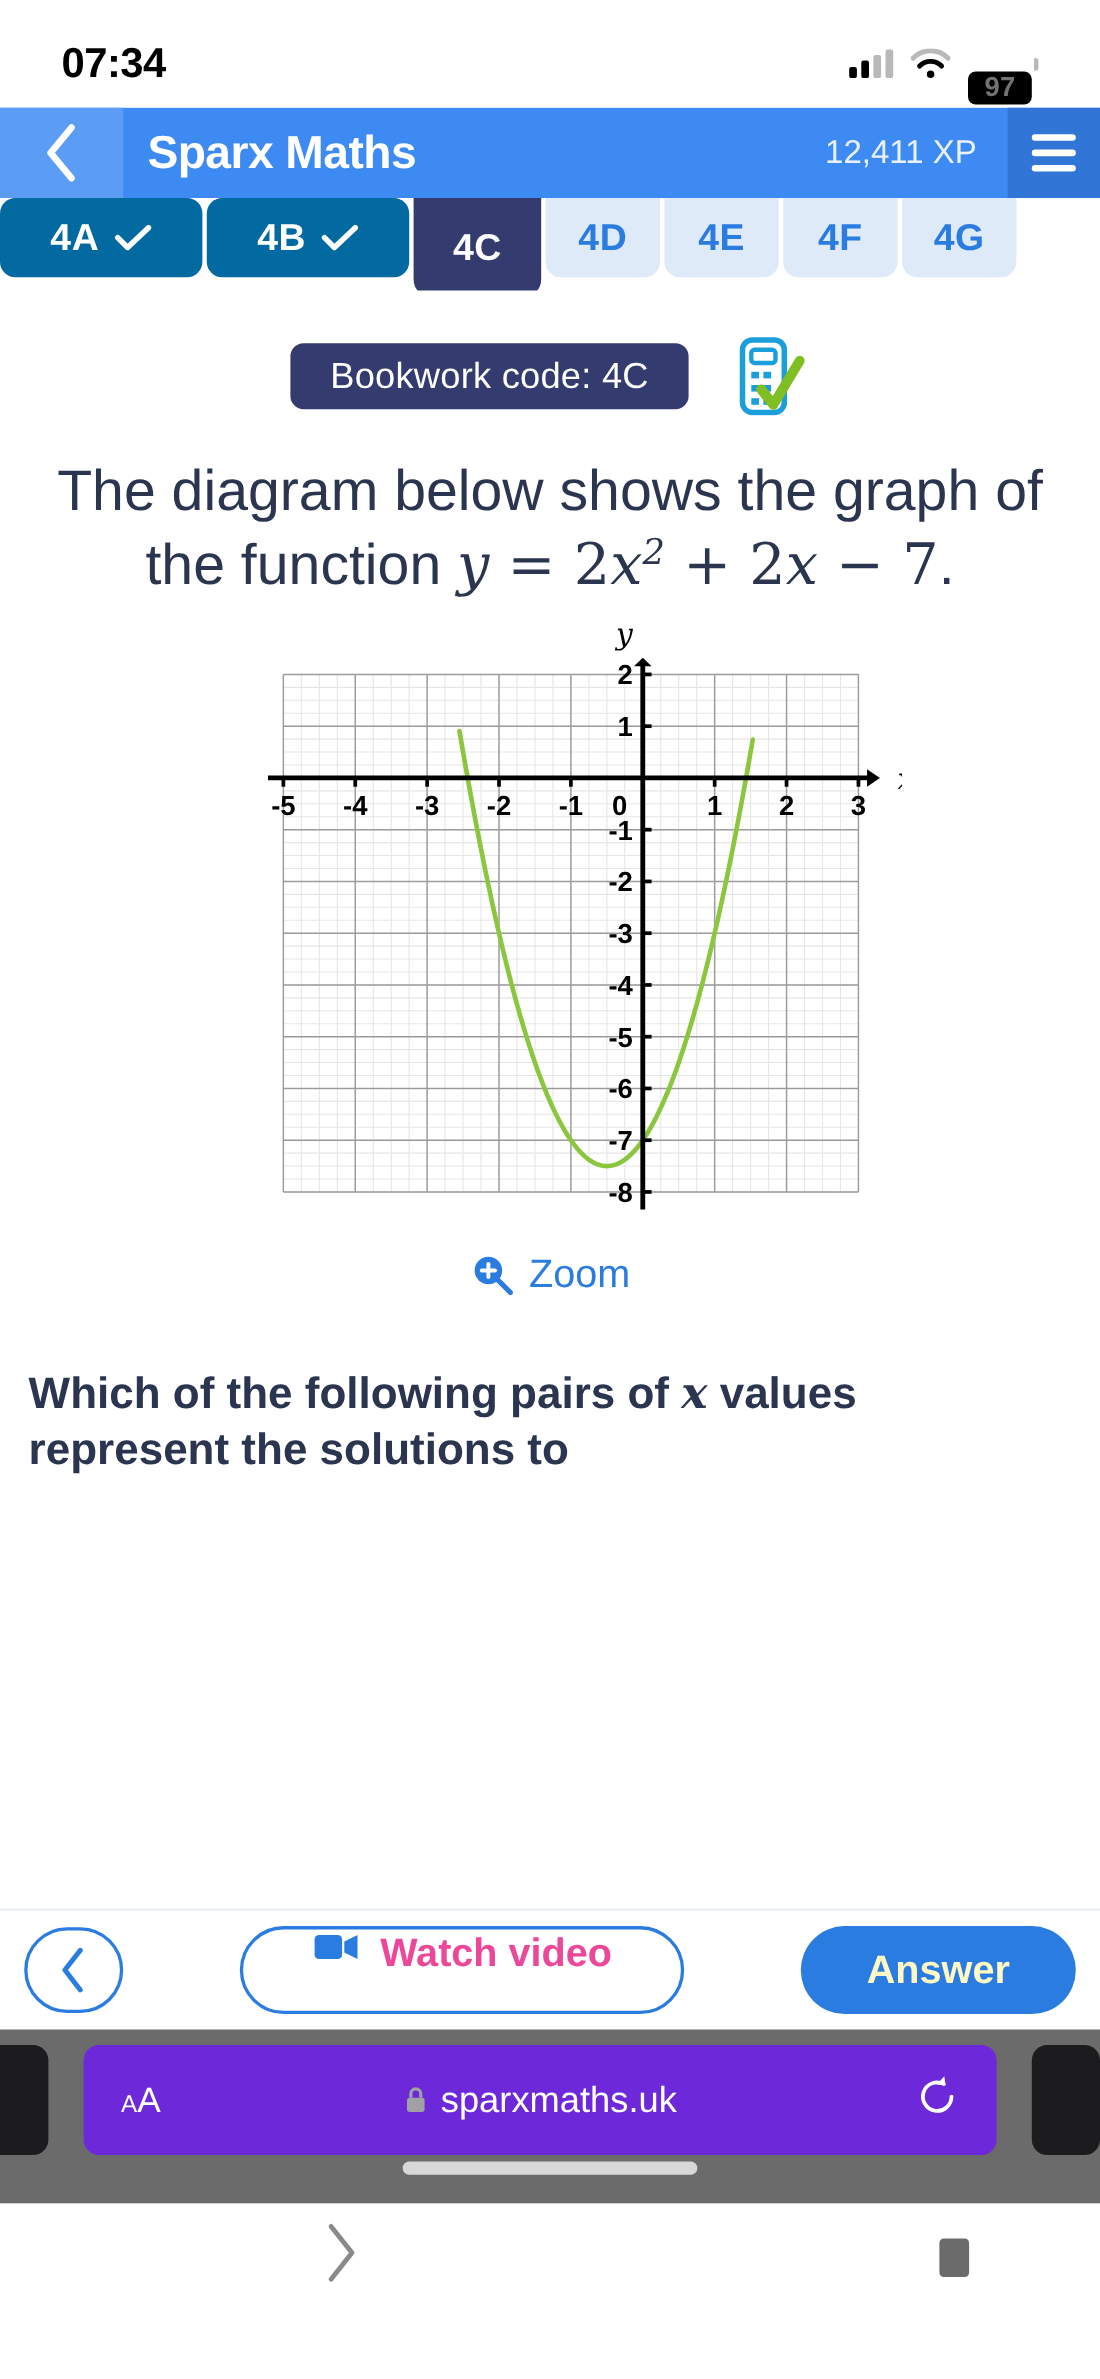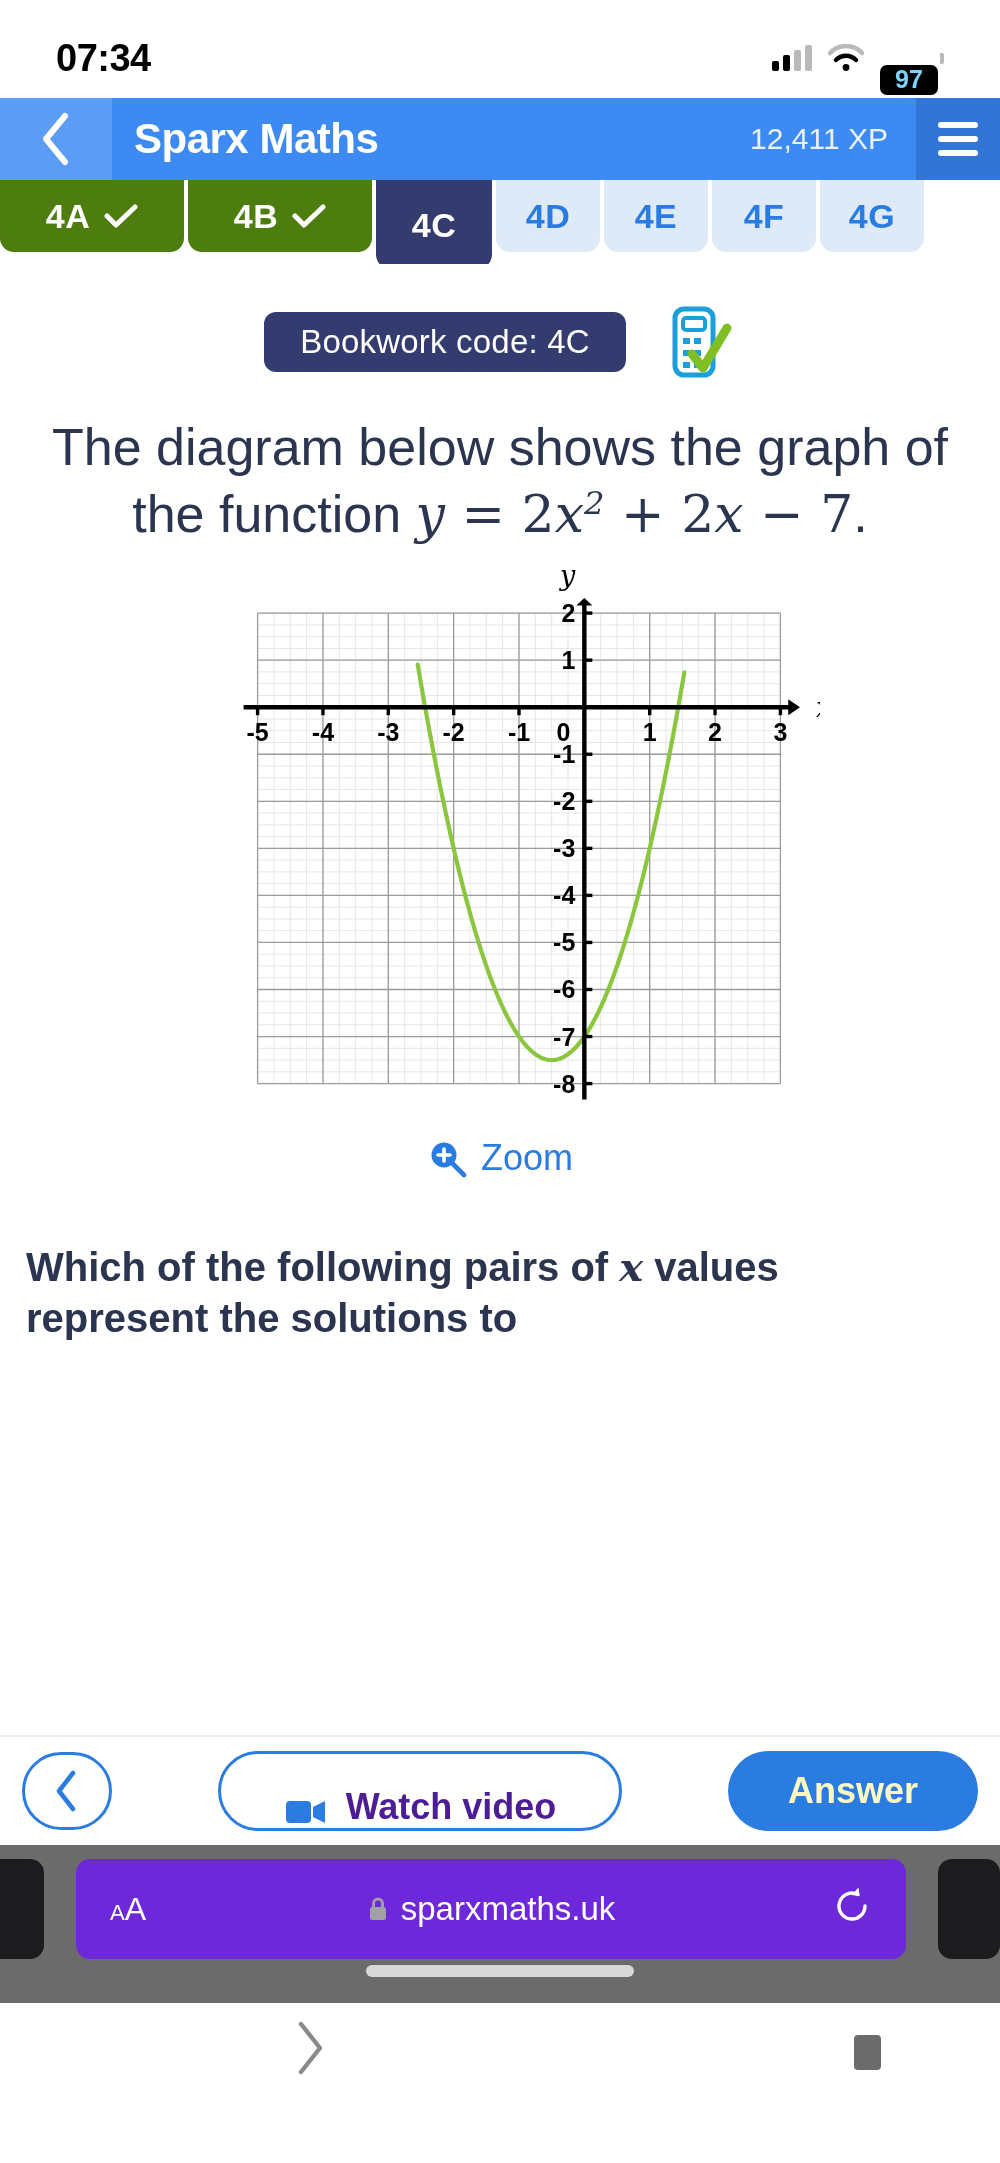--- a/index.html
+++ b/index.html
@@ -25,21 +25,21 @@
   .bars { display: flex; align-items: flex-end; gap: 4px; height: 26px; }
   .bars i { display: block; width: 7px; background: #000; border-radius: 2px; }
   .bars i:nth-child(1){ height: 10px; }
   .bars i:nth-child(2){ height: 16px; }
   .bars i:nth-child(3){ height: 21px; background:#b9b9b9; }
   .bars i:nth-child(4){ height: 26px; background:#b9b9b9; }
   .battery {
     display:flex; align-items:center;
   }
   .battery .cell {
-    background:#000; color:#7dd3fc; font-size: 25px; font-weight: 700;
+    background:#000; color:#737373; font-size: 25px; font-weight: 700;
     border-radius: 7px; padding: 2px 9px 3px 9px; line-height: 1;
     min-width: 58px; text-align:center;margin-top:43px;
   }
   .battery .nub { width:4px; height:11px; background:#b9b9b9; border-radius:0 2px 2px 0; margin-left:2px;}
 
   
   .appbar {
     height: 82px; background: #3d8bf2;
     display: flex; align-items: center;
     position: relative;
@@ -65,21 +65,21 @@
     height: 84px; background: #fff;
     display: flex; align-items: flex-start; gap: 4px;
     overflow: hidden;
   }
   .tab {
     height: 72px; border-radius: 0 0 14px 14px;
     display: flex; align-items: center; justify-content: center; gap: 14px;
     font-size: 34px; font-weight: 700; letter-spacing: 0.5px;
     padding: 0 22px; flex: none;
   }
-  .tab.done { background: #4d7c0f; color: #fff; min-width: 184px; }
+  .tab.done { background: #0369a1; color: #fff; min-width: 184px; border-radius: 14px; }
   .tab.current { background: #343c6f; color: #fff; min-width: 116px; height: 90px; border-radius: 0 0 16px 16px; }
   .tab.todo { background: #dfeaf9; color: #2b7ce0; min-width: 104px; }
   .tick { width: 34px; height: 24px; flex: none; }
 
   
   .content { background: #fff; padding-top: 42px; }
   .bookrow {
     display: flex; align-items: center; justify-content: center; gap: 44px;
   }
   .bookwork {
@@ -120,22 +120,22 @@
     border-top: 2px solid #e9eef5;
     display: flex; align-items: center; padding: 0 22px; gap: 20px;
   }
   .circle-back {
     width: 90px; height: 78px; border: 3px solid #2b7ce0; border-radius: 999px;
     display:flex; align-items:center; justify-content:center; flex:none;
   }
   .btn-watch {
     flex: 1; max-width: 404px; height: 80px; margin: 0 auto;
     border: 3px solid #2b7ce0; border-radius: 999px; background:#fff;
-    display:flex; align-items:flex-end; justify-content:center; gap: 18px;
-    color:#4c1d95; font-size: 36px; font-weight: 700;
+    display:flex; align-items:flex-start; justify-content:center; gap: 18px;
+    color:#ec4899; font-size: 36px; font-weight: 700;
   }
   .btn-answer {
     width: 250px; height: 80px; background:#2b7ce0; border-radius: 999px;
     color:#fef9c3; font-size: 36px; font-weight: 700;
     display:flex; align-items:center; justify-content:center; flex:none;
   }
 
   
   .safari {
     position:absolute; left:0; right:0; top:1845px; bottom:0;

